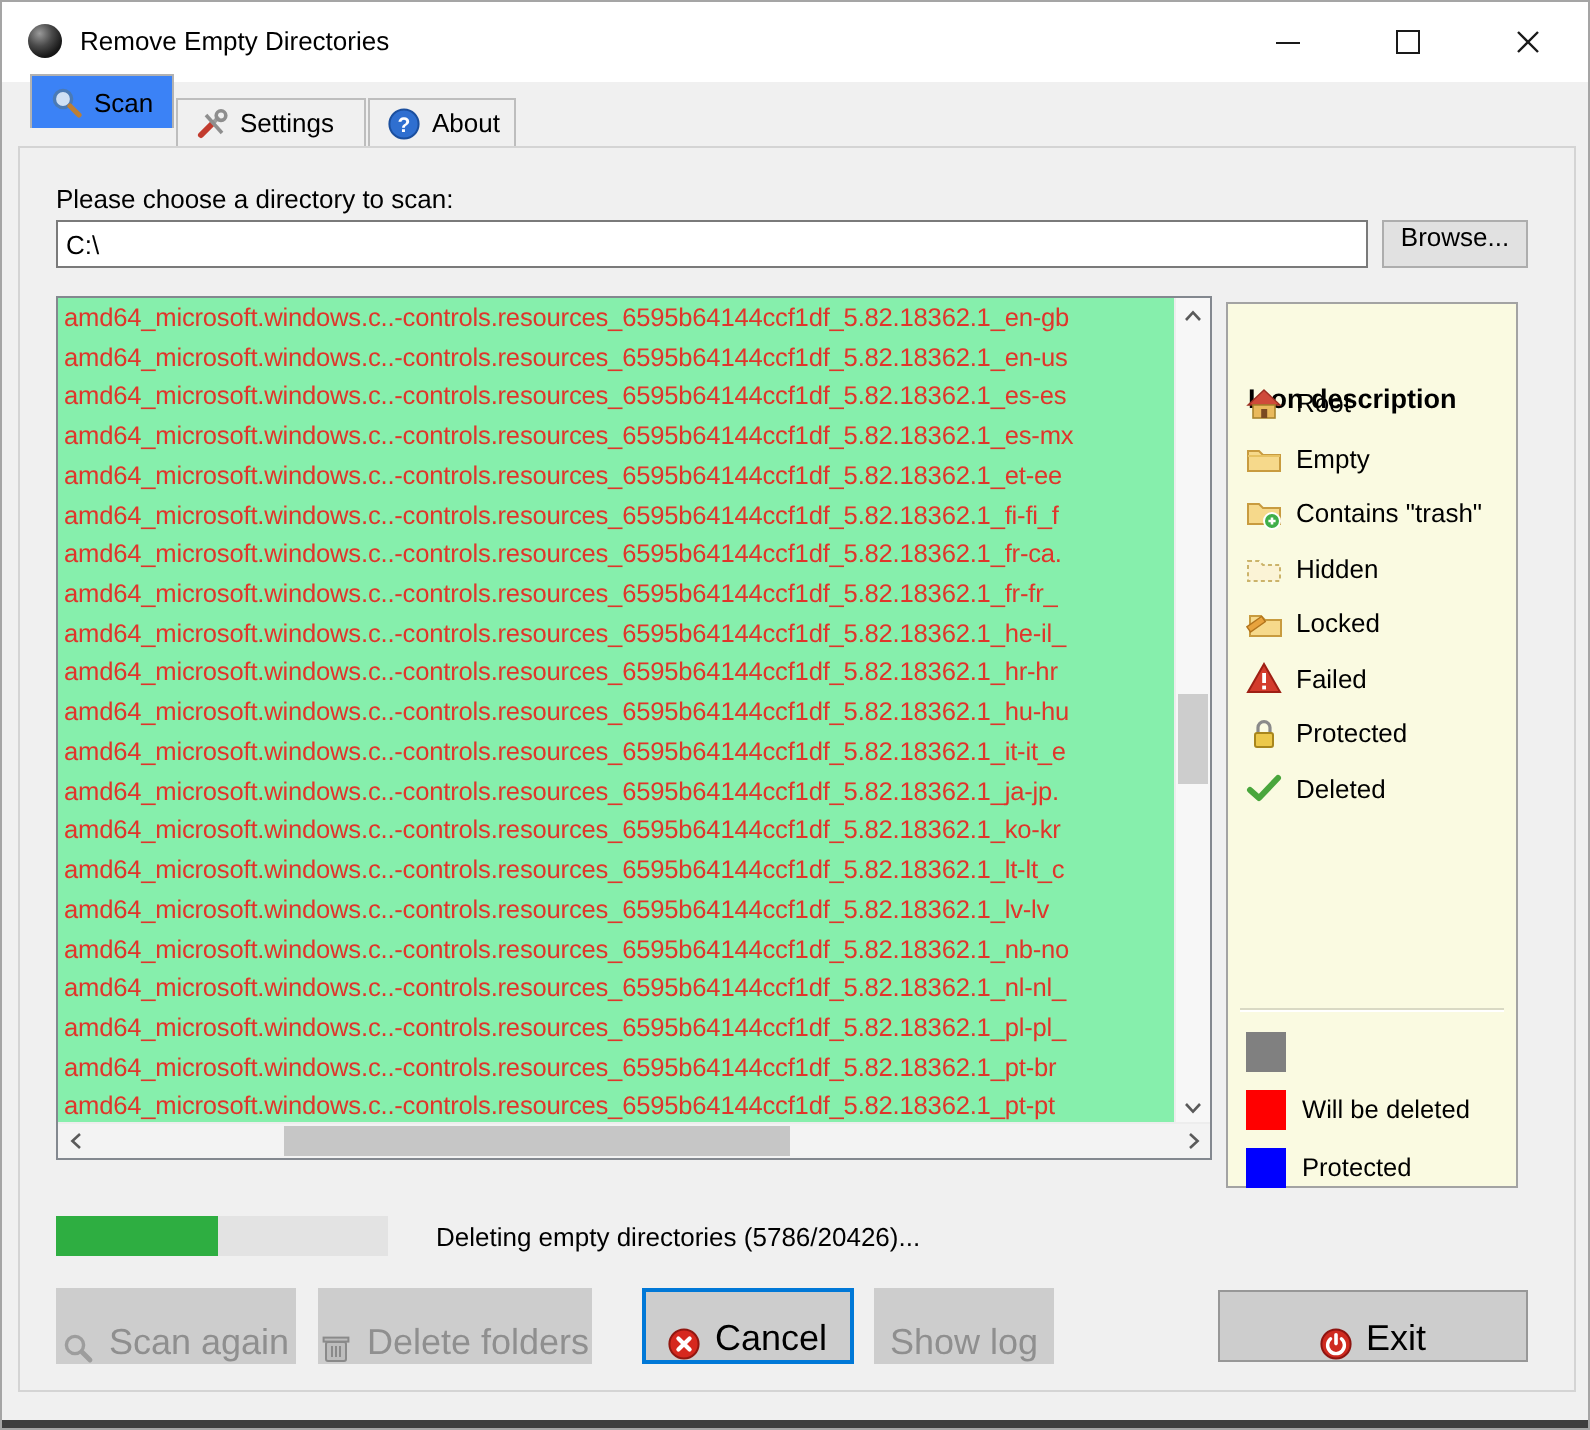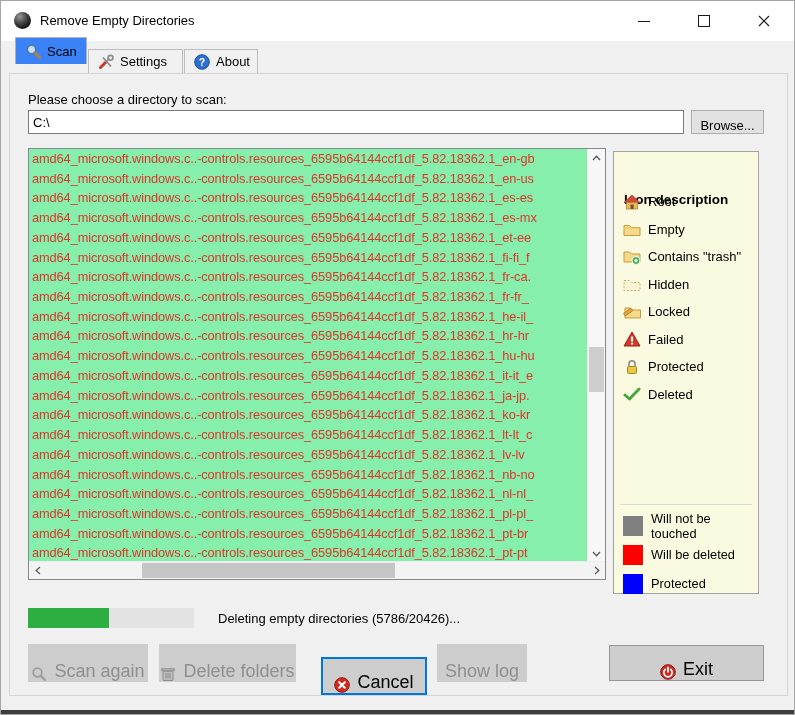--- a/index.html
+++ b/index.html
@@ -27,21 +27,21 @@
   #tab-about{left:183px;width:74px;}
   .tabpage{position:absolute;left:8px;top:72px;width:779px;height:623px;box-sizing:border-box;
     background:#f0f0f0;border:1px solid #d4d4d4;z-index:2;}
   .window-bottom{position:absolute;left:0;right:0;bottom:0;height:4px;background:#3e3e3e;z-index:5;}
   
   .dir-label{position:absolute;left:27px;top:91px;font-size:13px;z-index:4;}
   .dir-input{position:absolute;left:27px;top:109px;width:656px;height:24px;box-sizing:border-box;
     border:1px solid #7a7a7a;background:#fff;font-size:13px;padding:0 4px;z-index:4;
     font-family:"Liberation Sans",sans-serif;}
   .browse-btn{position:absolute;left:690px;top:109px;width:73px;height:24px;box-sizing:border-box;
-    background:#e1e1e1;border:1px solid #adadad;font-size:13px;display:flex;align-items:flex-end;justify-content:center;z-index:4;}
+    background:#e1e1e1;border:1px solid #adadad;font-size:13px;display:flex;align-items:flex-start;justify-content:center;z-index:4;}
   
   .listbox{position:absolute;left:27px;top:147px;width:578px;height:432px;box-sizing:border-box;
     background:#86efac;border:1px solid #83888f;z-index:4;overflow:hidden;}
   .list-rows{position:absolute;left:0;top:0;right:17px;bottom:17px;overflow:hidden;}
   .list-row{height:19.72px;line-height:19.72px;font-size:12.8px;color:#e0352b;
     white-space:nowrap;padding-left:3px;letter-spacing:-0.1px;}
   .vscroll{position:absolute;right:0;top:0;width:17px;bottom:17px;background:#f7f7f7;border-left:1px solid #ededed;}
   .vscroll .sb-btn{position:absolute;left:0;width:17px;height:17px;display:flex;align-items:center;justify-content:center;}
   .vscroll .up{top:0}.vscroll .down{bottom:0}
   .vthumb{position:absolute;left:1px;width:15px;top:198px;height:45px;background:#cdcdcd;}
@@ -63,21 +63,21 @@
   
   .progress{position:absolute;left:27px;top:607px;width:166px;height:20px;background:#e3e3e3;z-index:4;}
   .progress-fill{height:100%;background:#2eae41;}
   .status-text{position:absolute;left:217px;top:610px;font-size:13px;z-index:4;}
   
   .btn{position:absolute;top:643px;height:38px;box-sizing:border-box;background:#cdcdcd;
     display:flex;align-items:flex-end;justify-content:center;gap:7px;font-size:18px;z-index:4;}
   .btn.disabled{color:#8f8f8f;}
   #btn-scan-again{left:27px;width:120px;}
   #btn-delete-folders{left:158px;width:137px;}
-  #btn-cancel{left:320px;width:106px;border:2px solid #0078d7;background:#cdcdcd;margin-top:13px;}
+  #btn-cancel{left:320px;width:106px;border:2px solid #0078d7;background:#cdcdcd;}
   #btn-show-log{left:436px;width:90px;}
   #btn-exit{left:608px;width:155px;height:36px;top:644px;border:1px solid #979797;}
 </style>
 </head>
 <body>
 
 <div id="window">
 
   <div class="titlebar">
     <div class="app-icon"></div>
@@ -253,21 +253,20 @@
             <path d="M2 8 l4.5 4 L16 2" fill="none" stroke="#49a63c" stroke-width="3" stroke-linecap="round" stroke-linejoin="round"></path>
           </svg>
         </span>
         <span>Deleted</span>
       </div>
     </div>
     <div class="legend-sep"></div>
     <div class="legend-swatches">
       <div class="legend-swatch-row">
         <span class="swatch" style="background: rgb(128, 128, 128);"></span>
-        <span>Will not be touched</span>
       </div>
       <div class="legend-swatch-row">
         <span class="swatch" style="background: rgb(255, 0, 0);"></span>
         <span>Will be deleted</span>
       </div>
       <div class="legend-swatch-row">
         <span class="swatch" style="background: rgb(0, 0, 255);"></span>
         <span>Protected</span>
       </div>
     </div>

